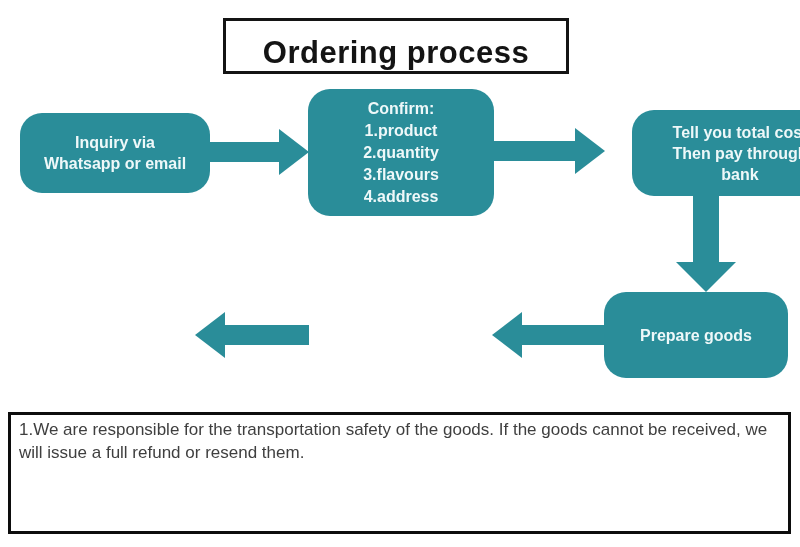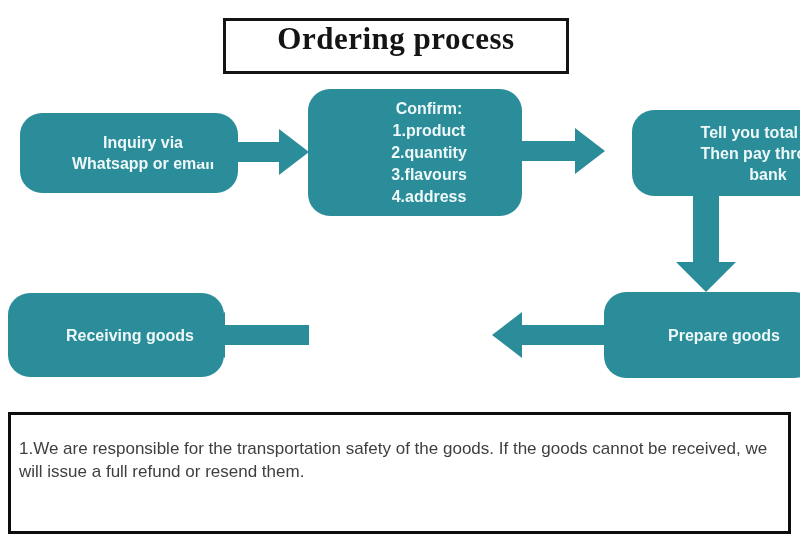--- a/index.html
+++ b/index.html
@@ -6,35 +6,35 @@
   .canvas{
     position:relative;
     width:800px;height:547px;
     background:#ffffff;
     font-family:"Liberation Sans", sans-serif;
     overflow:hidden;
   }
   .title-box{
     position:absolute;left:223px;top:18px;width:340px;height:50px;
     border:3px solid #141414;background:#ffffff;
-    display:flex;align-items:flex-start;justify-content:center;font-family:Liberation Serif, serif;
+    display:flex;align-items:flex-end;justify-content:center;
   }
   .title-box span{
     font-size:31px;font-weight:700;color:#141414;letter-spacing:0.5px;
   }
   .node{
     position:absolute;
     background:#2a8d99;
     border-radius:22px;
     color:#eef8f9;
     font-weight:700;
     display:flex;align-items:center;justify-content:center;
     text-align:center;
     white-space:pre-line;
-    font-size:16px;line-height:21px;padding-left:28px;
+    font-size:16px;line-height:21px;
   }
   .n1{left:20px;top:113px;width:190px;height:80px;}
   .n2{left:308px;top:89px;width:186px;height:127px;font-size:16px;line-height:22px;}
   .n3{left:604px;top:110px;width:216px;height:86px;margin-left:28px;}
   .n4{left:604px;top:292px;width:184px;height:86px;}
   .n5{left:308px;top:289px;width:184px;height:95px;}
   .n6{left:8px;top:293px;width:188px;height:84px;}
   .arrow-h{
     position:absolute;display:flex;align-items:center;
   }
@@ -65,21 +65,21 @@
   }
   .note-box{
     position:absolute;left:8px;top:412px;width:783px;height:122px;
     border:3px solid #0d0d0d;background:#ffffff;
     box-sizing:border-box;
     padding:3px 8px 0 8px;
     color:#3f3f3f;
     font-size:17px;line-height:23px;
     font-weight:400;
   }
-  .note-line{white-space:normal;margin-top:19px;}
+  .note-line{white-space:normal;}
 </style>
 </head>
 <body>
 
 <div class="canvas">
 
   <div class="title-box">
     <span>Ordering process</span>
   </div>
 
@@ -117,19 +117,18 @@
     <div class="head-left"></div>
     <div class="stem"></div>
   </div>
 
 
   <div class="arrow-h a4">
     <div class="head-left"></div>
     <div class="stem"></div>
   </div>
 
-  <div class="node n6">Receiving goods</div>
 
   <div class="note-box">
     <div class="note-line">1.We are responsible for the transportation safety of the goods. If the goods cannot be received, we will issue a full refund or resend them.</div>
   </div>
 
 </div>
 
 </body></html>

